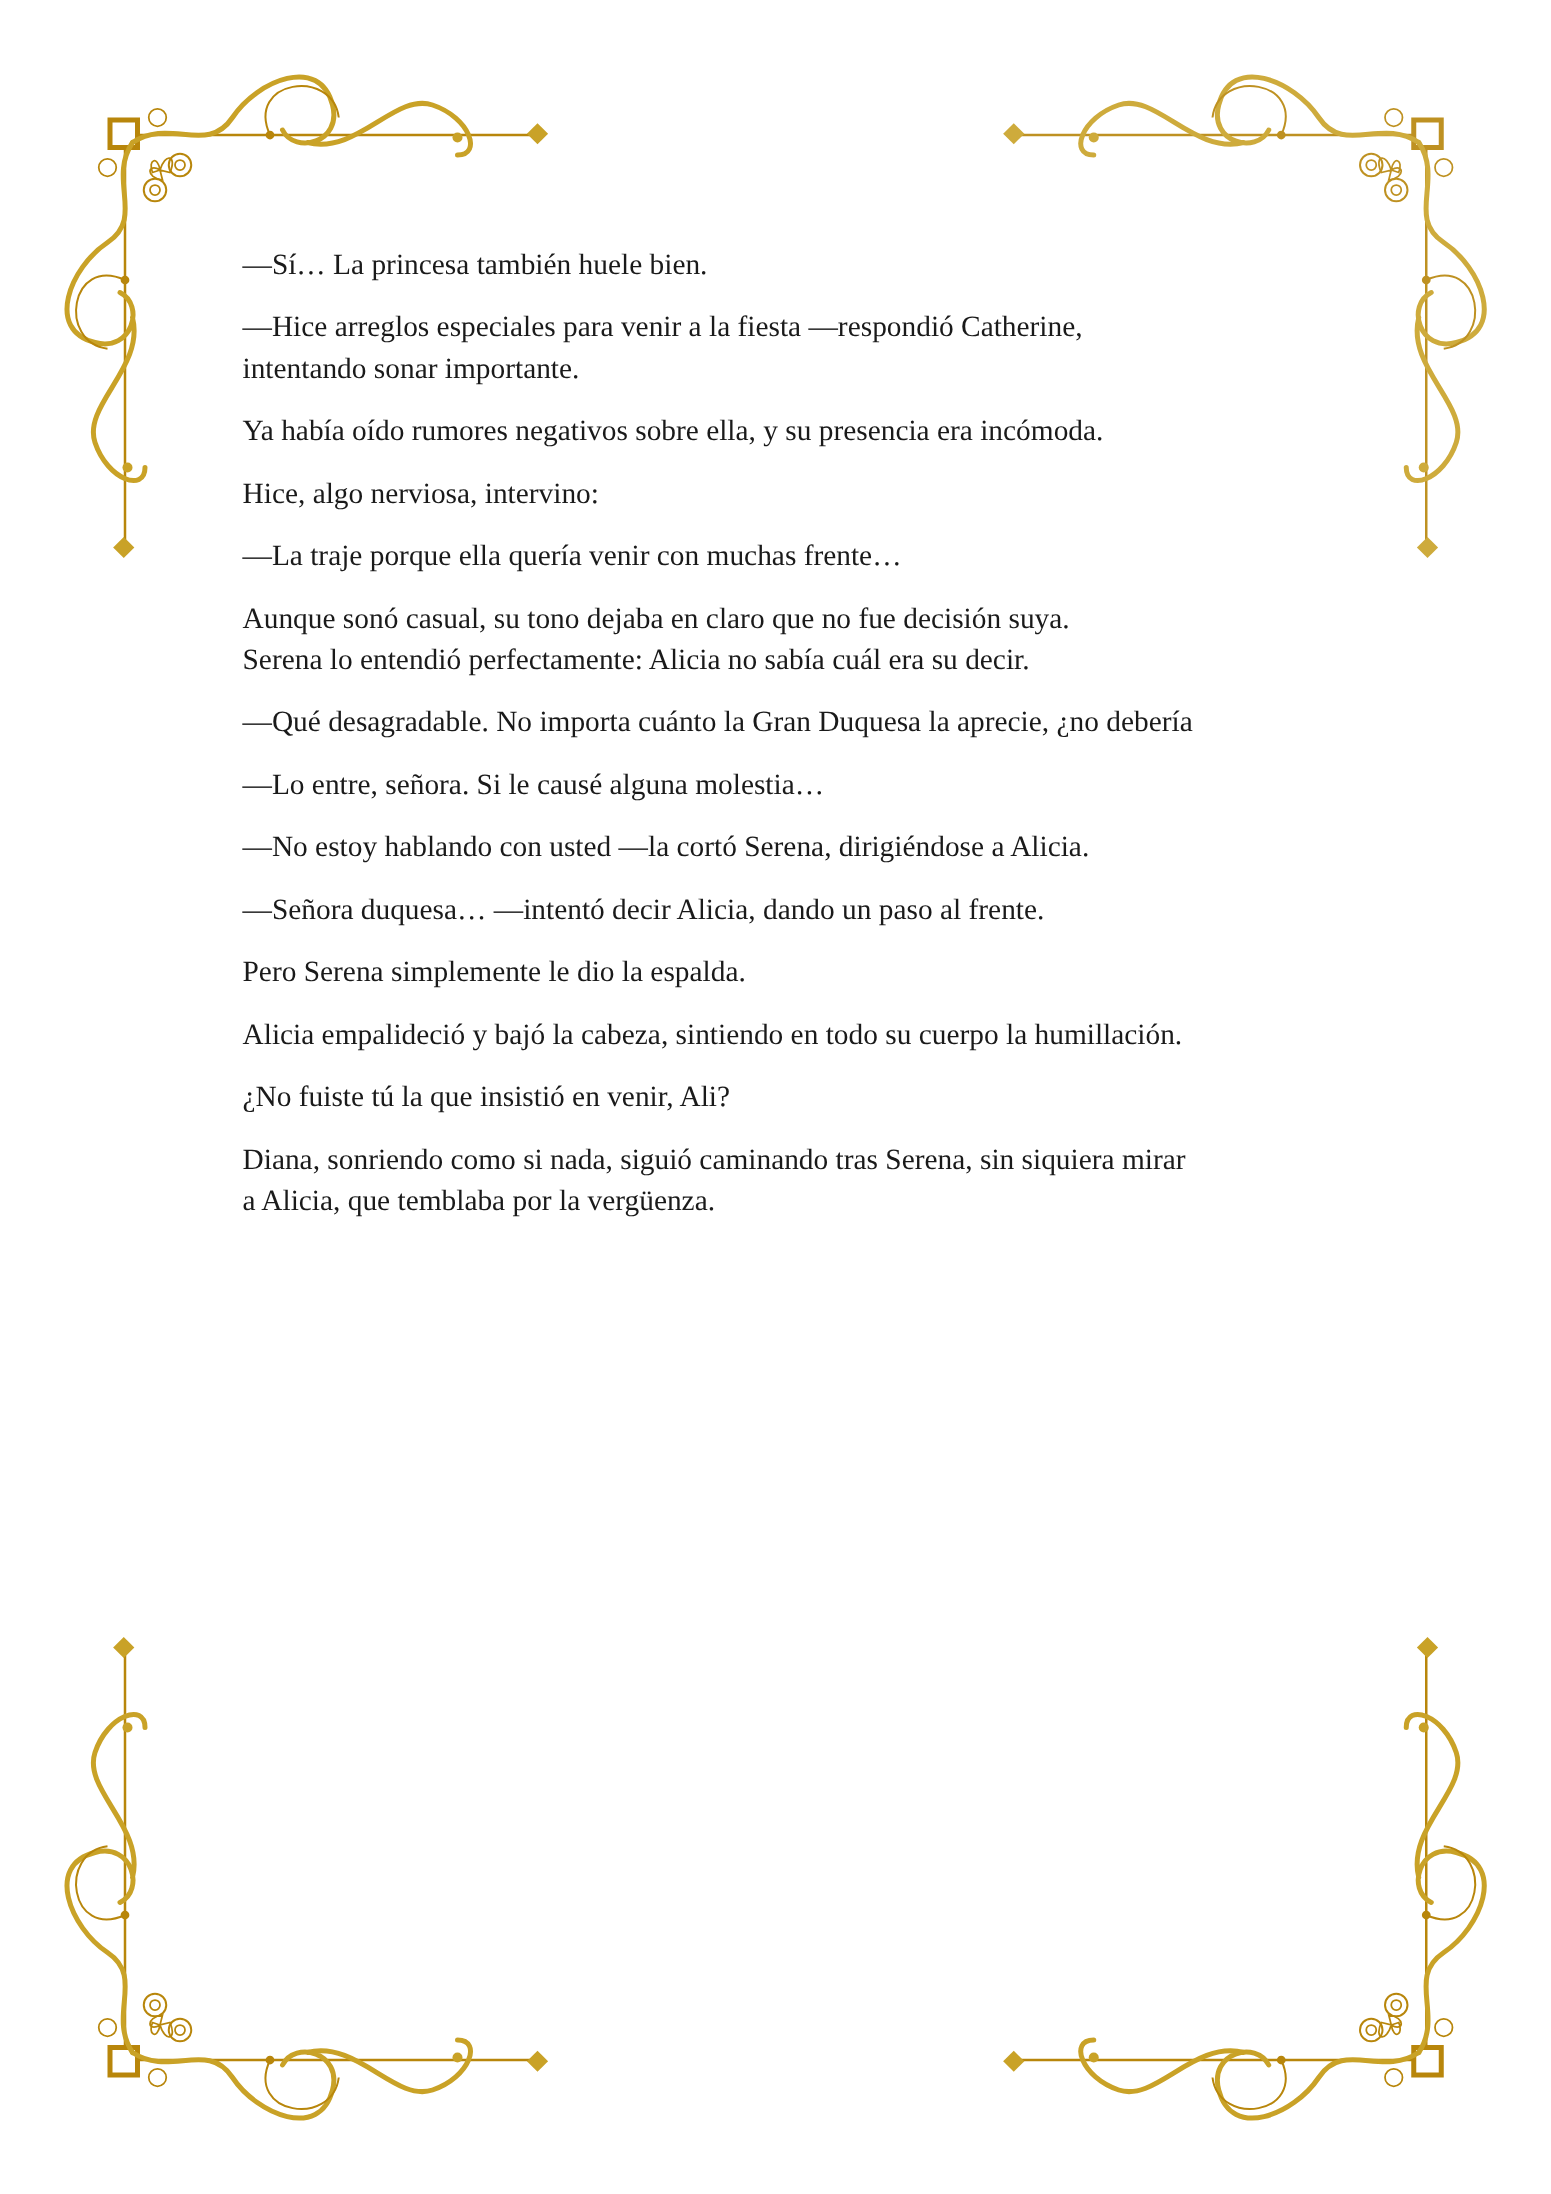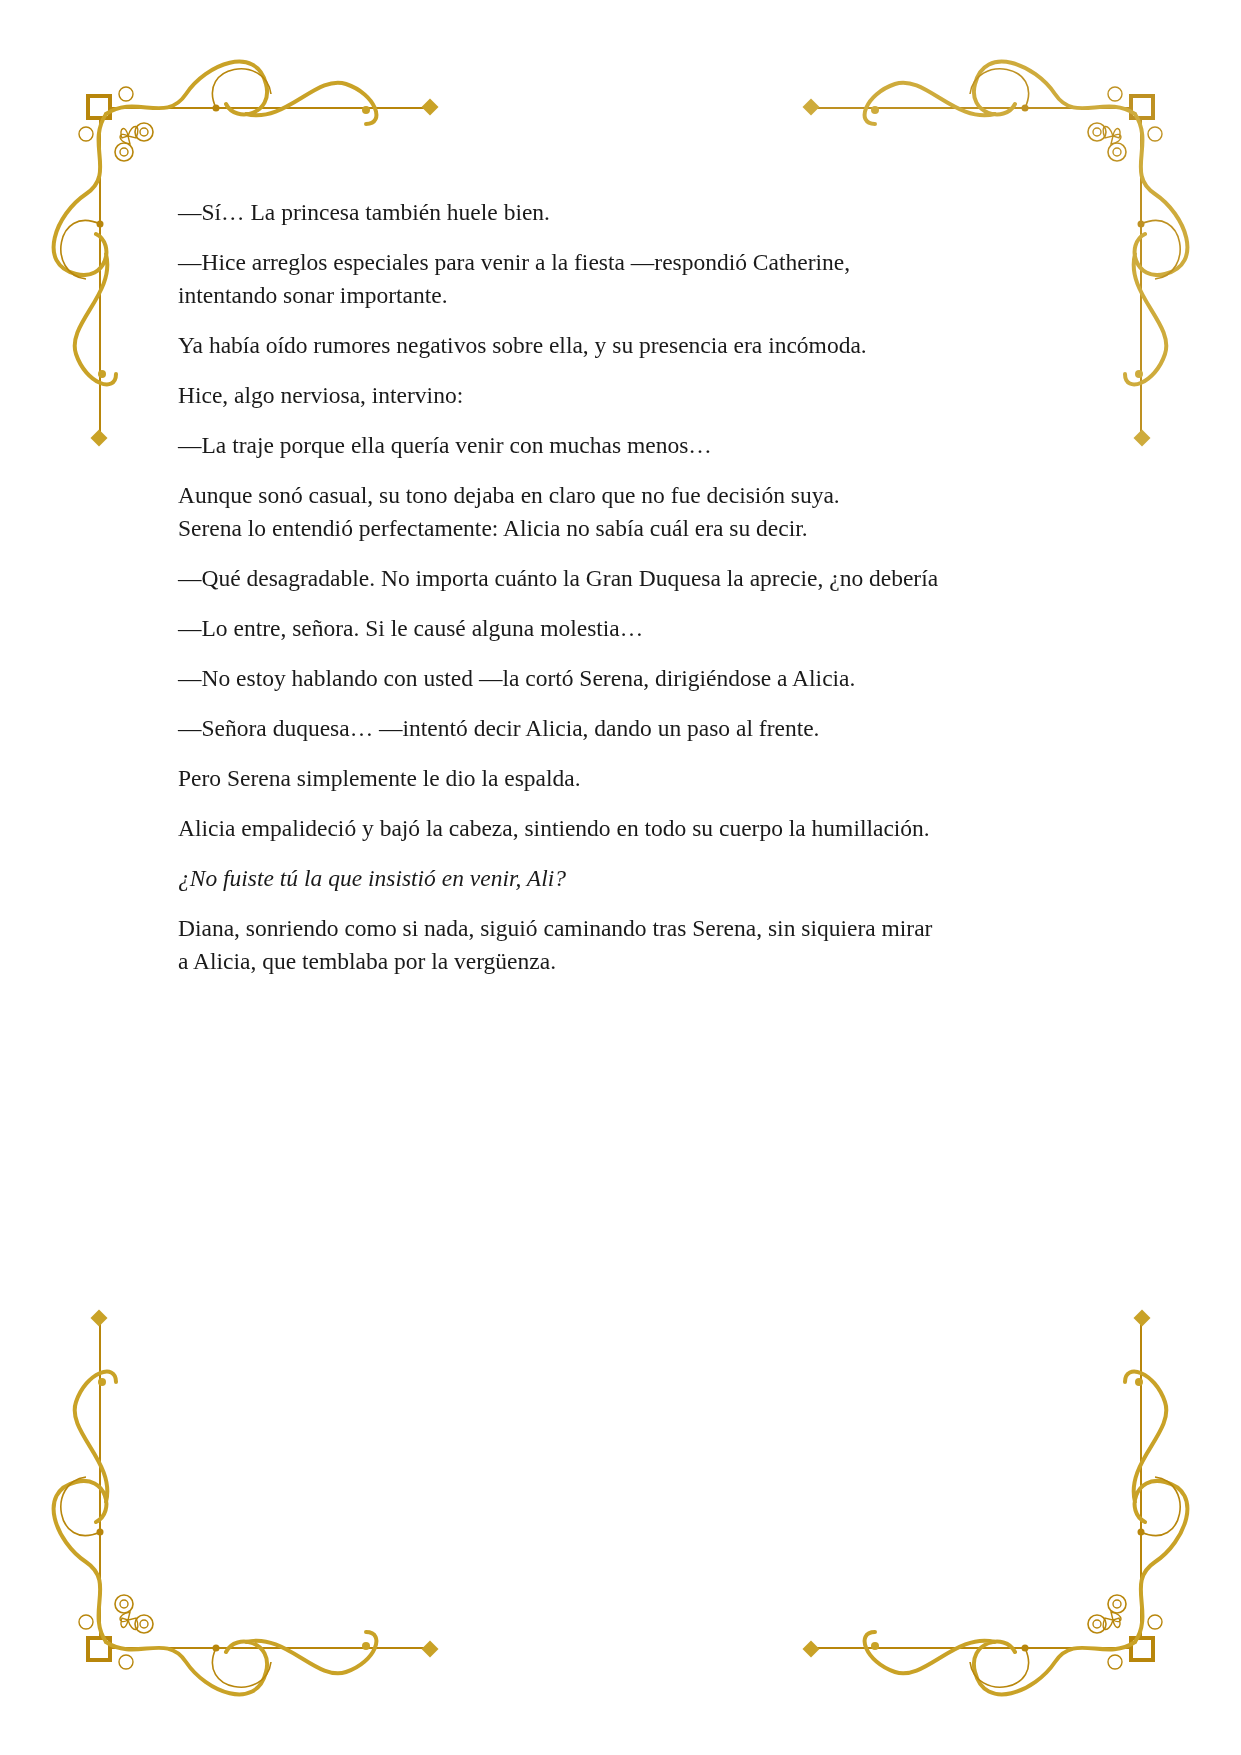--- a/index.html
+++ b/index.html
@@ -4,22 +4,22 @@
 <style>
   html, body { margin:0; padding:0; background:#ffffff; }
   body { width:1241px; height:1755px; position:relative; overflow:hidden; }
   .frame { position:absolute; left:0; top:0; width:1241px; height:1755px; }
   .frame svg { position:absolute; left:0; top:0; }
   .page-text {
     position:absolute; left:178px; top:196px; width:900px;
     font-family:"Liberation Serif", "DejaVu Serif", serif;
     font-size:23.5px; line-height:33px; color:#1a1a1a;
   }
-  .page-text p { margin:0 0 17px 0; }
-  .page-text p.italic { font-style:italic; }
+  .page-text p { margin:0 0 17px 16px; }
+  .page-text p.italic { }
   .page-text .line { display:block; }
 </style>
 </head>
 <body>
 
 <div class="frame">
   <svg width="1241" height="1755" viewBox="0 0 1241 1755">
     <defs>
       <linearGradient id="gTop" x1="0" y1="0" x2="1" y2="0">
         <stop offset="0" stop-color="#b8860b"></stop>
@@ -104,21 +104,21 @@
       <span class="line">—Hice arreglos especiales para venir a la fiesta —respondió Catherine,</span>
       <span class="line">intentando sonar importante.</span>
     </p>
     <p>
       <span class="line">Ya había oído rumores negativos sobre ella, y su presencia era incómoda.</span>
     </p>
     <p>
       <span class="line">Hice, algo nerviosa, intervino:</span>
     </p>
     <p>
-      <span class="line">—La traje porque ella quería venir con muchas menos…</span>
+      <span class="line">—La traje porque ella quería venir con muchas frente…</span>
     </p>
     <p>
       <span class="line">Aunque sonó casual, su tono dejaba en claro que no fue decisión suya.</span>
       <span class="line">Serena lo entendió perfectamente: Alicia no sabía cuál era su decir.</span>
     </p>
     <p>
       <span class="line">—Qué desagradable. No importa cuánto la Gran Duquesa la aprecie, ¿no debería</span>
     </p>
     <p>
       <span class="line">—Lo entre, señora. Si le causé alguna molestia…</span>

